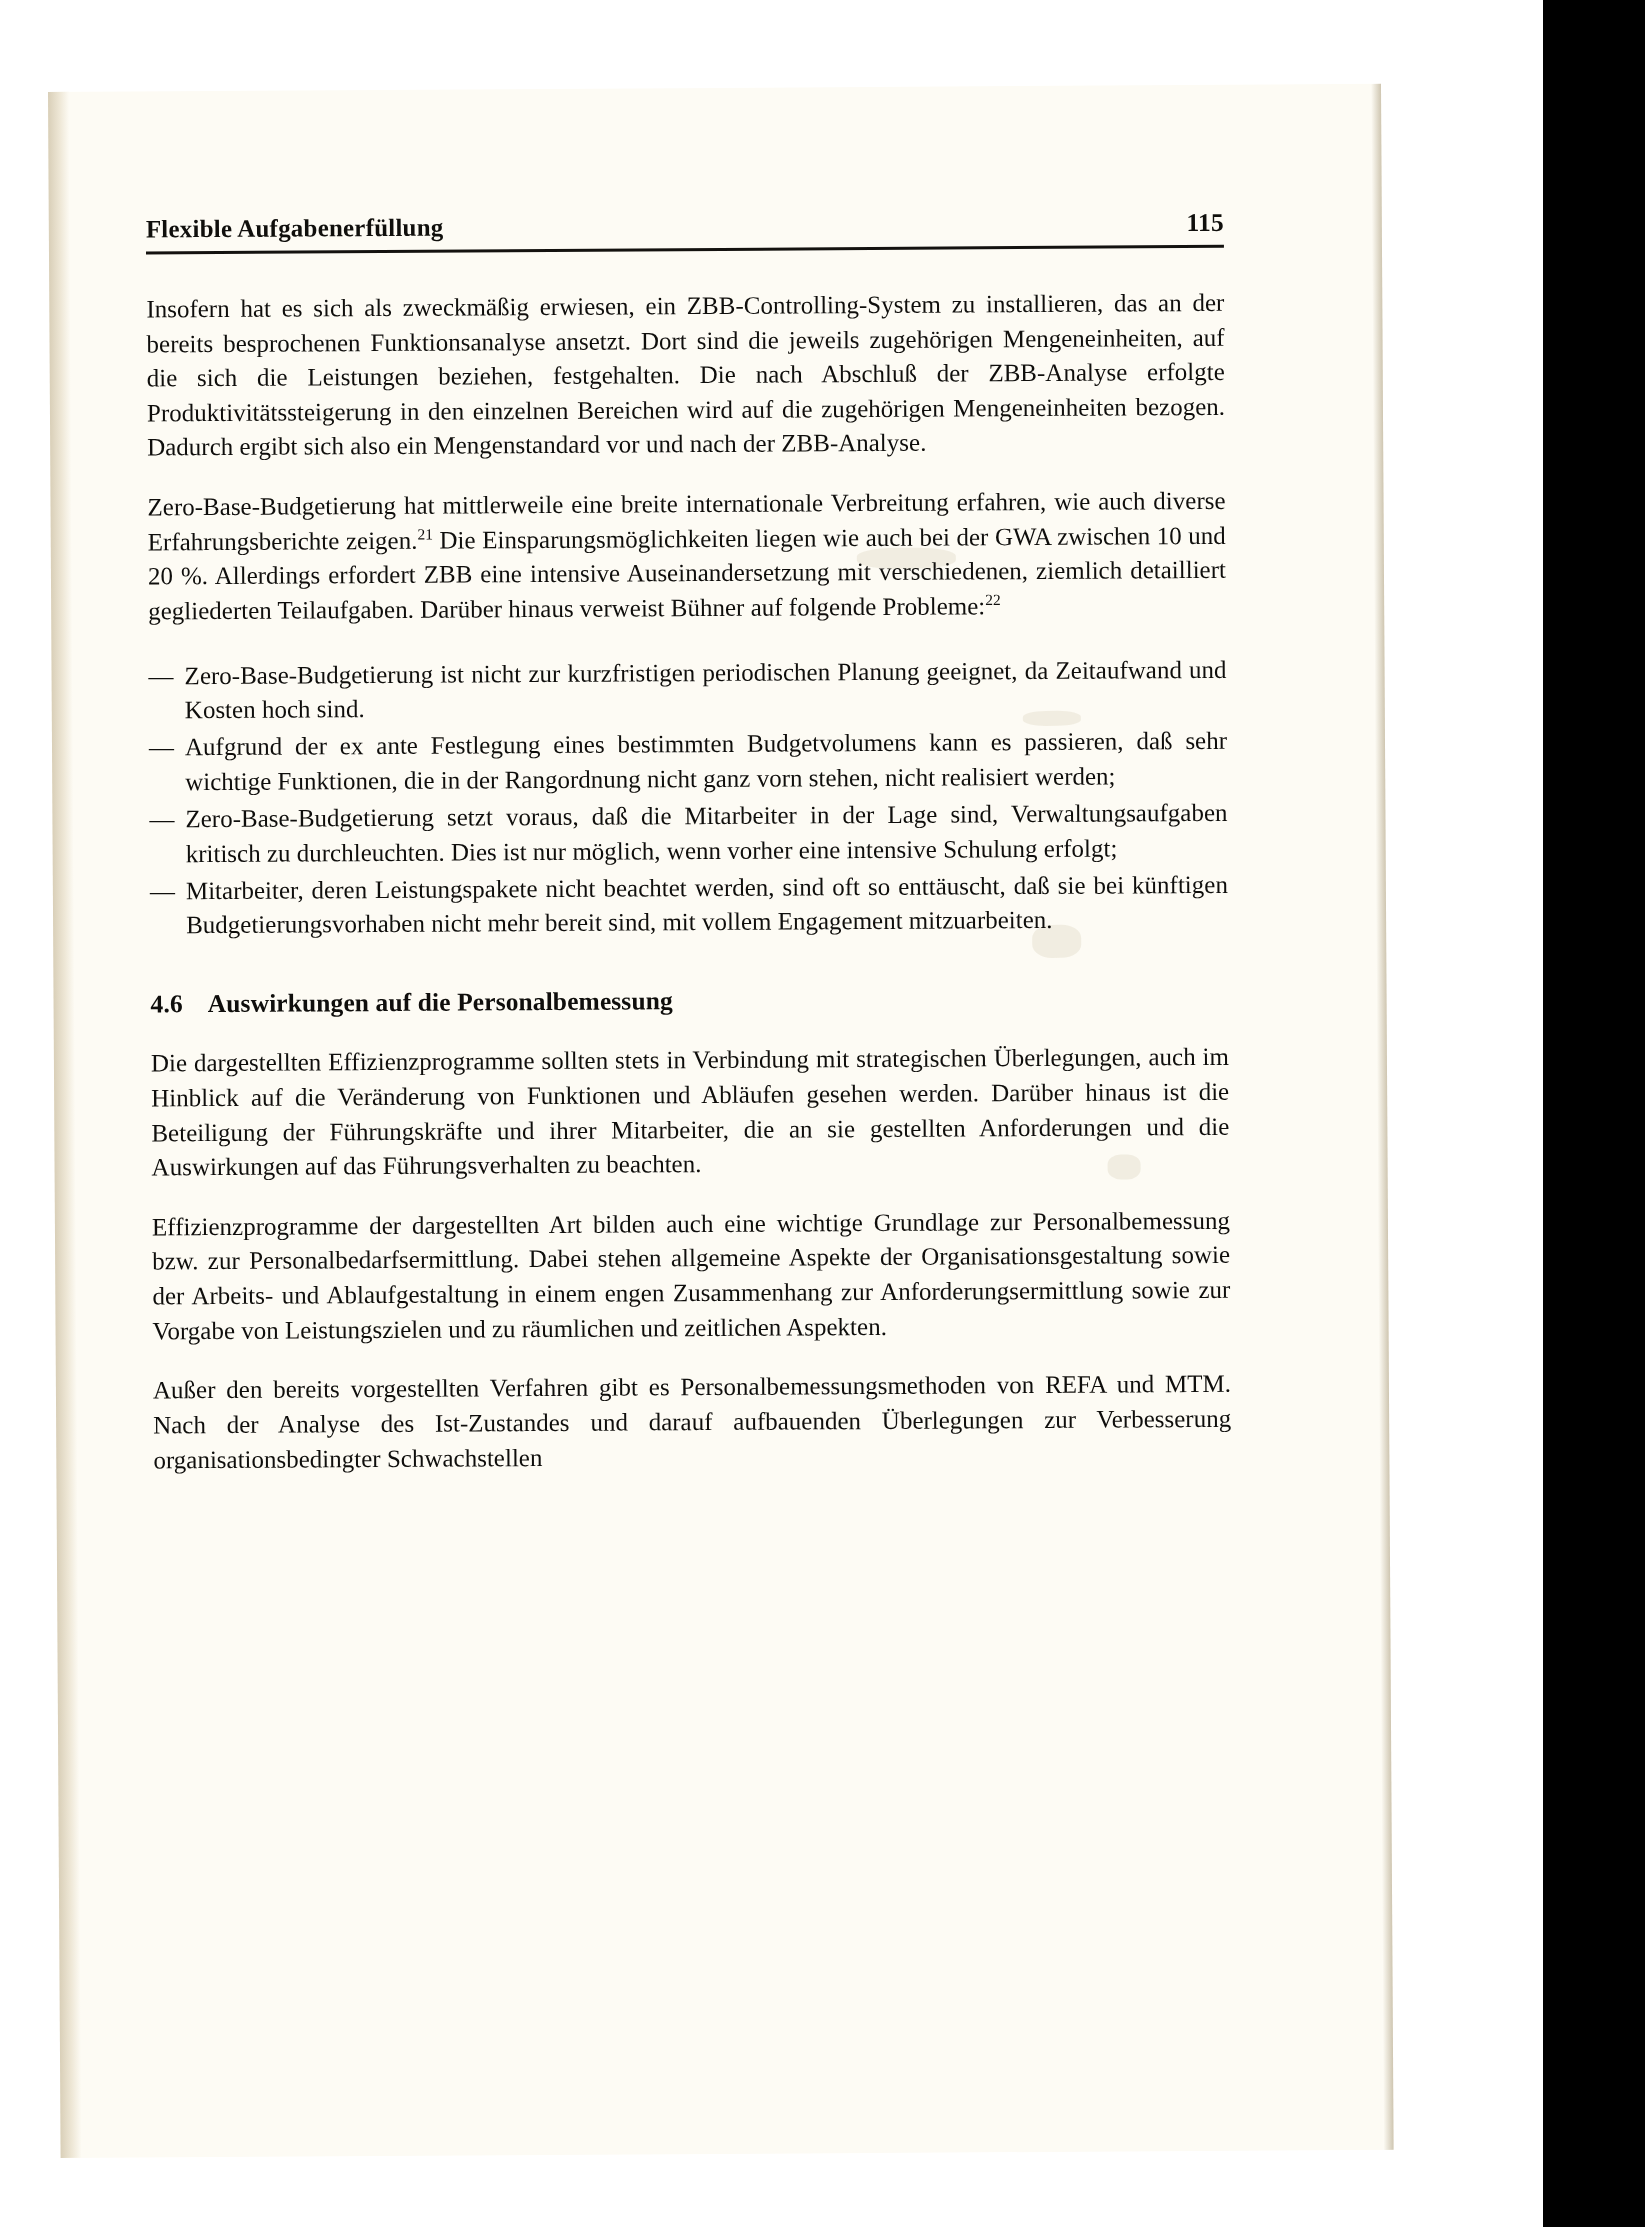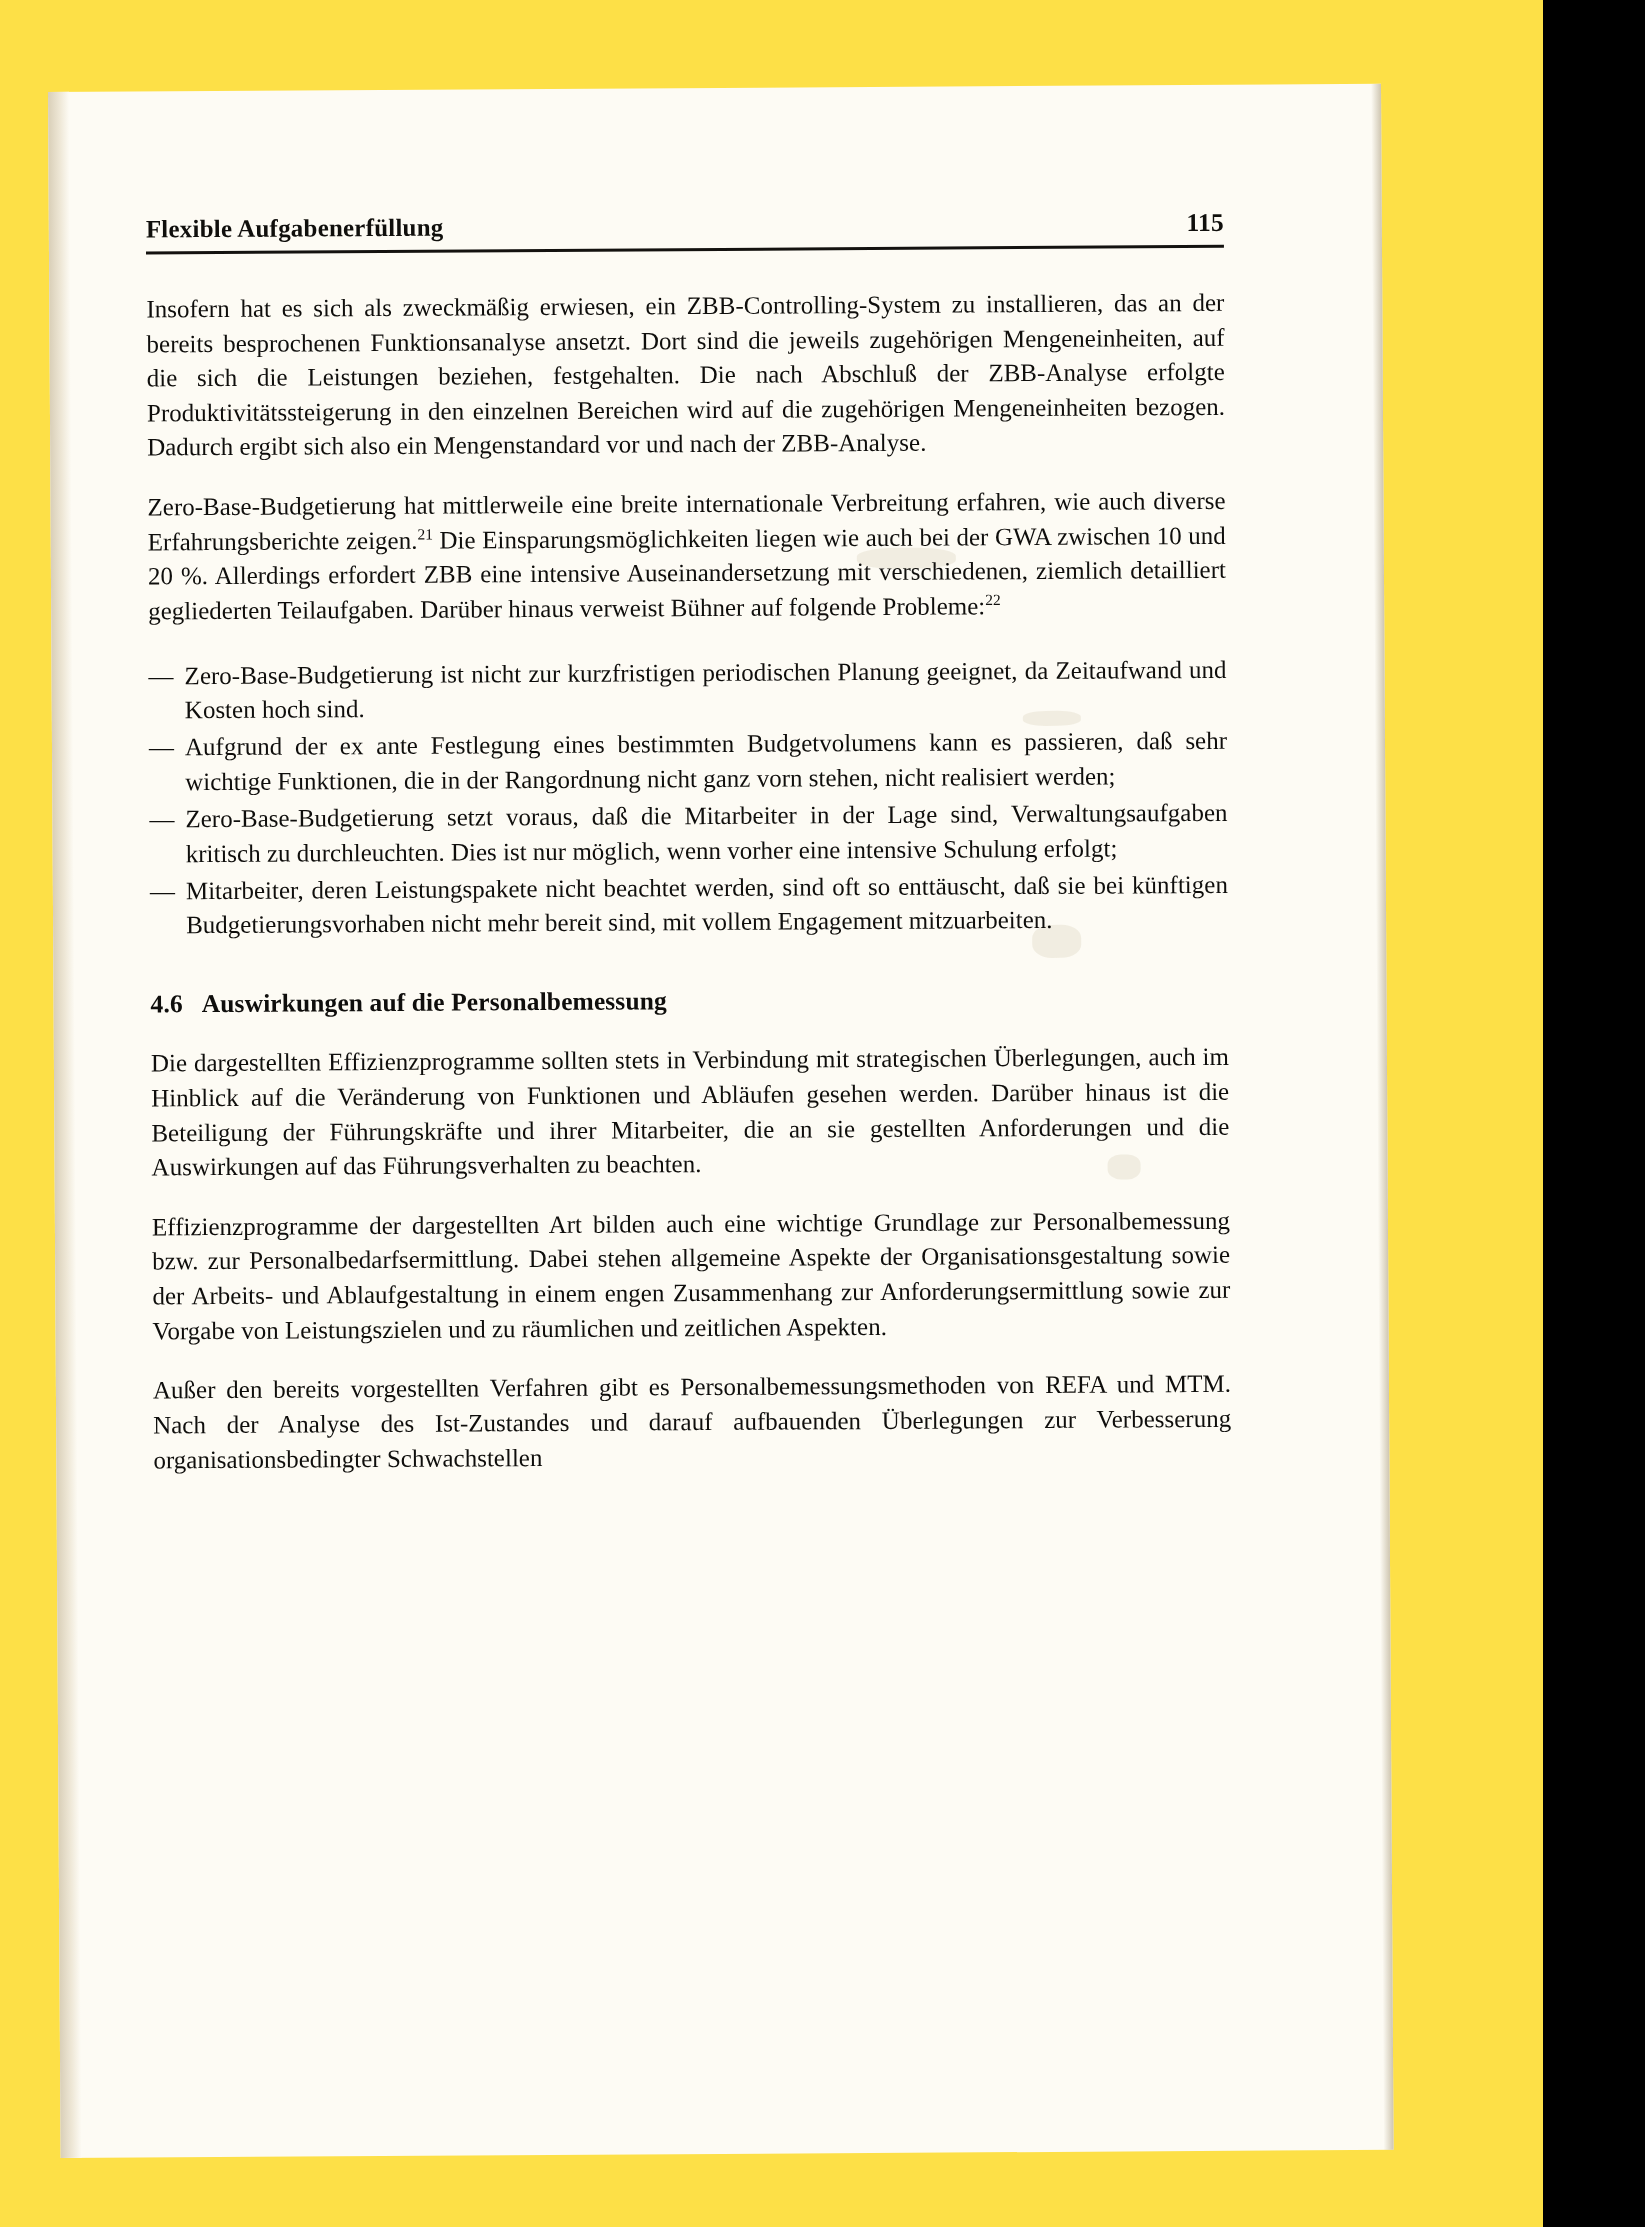--- a/index.html
+++ b/index.html
@@ -12,21 +12,21 @@
     height: 2227px;
     overflow: hidden;
     font-family: "Liberation Serif", serif;
   }
   .scan {
     position: absolute;
     left: 0;
     top: 0;
     width: 1543px;
     height: 2227px;
-    background: #fde047;
+    background: #ffffff;
   }
   
   .page {
     position: absolute;
     left: 48px;
     top: 92px;
     width: 1333px;
     height: 2066px;
     background: #fdfbf4;
     box-shadow: 0 0 0 0 #000;
@@ -100,21 +100,21 @@
     left: 0;
     top: 0;
   }
   h2.section {
     font-size: 25.5px;
     font-weight: bold;
     margin: 0 0 25px 0;
     text-align: left;
     letter-spacing: 0.1px;
   }
-  h2.section .num { margin-right: 19px; }
+  h2.section .num { margin-right: 25px; }
   
   .blemish {
     position: absolute;
     background: #e8e2d2;
     opacity: 0.55;
     border-radius: 40%;
     pointer-events: none;
   }
   .edge-shadow-right {
     position: absolute;

